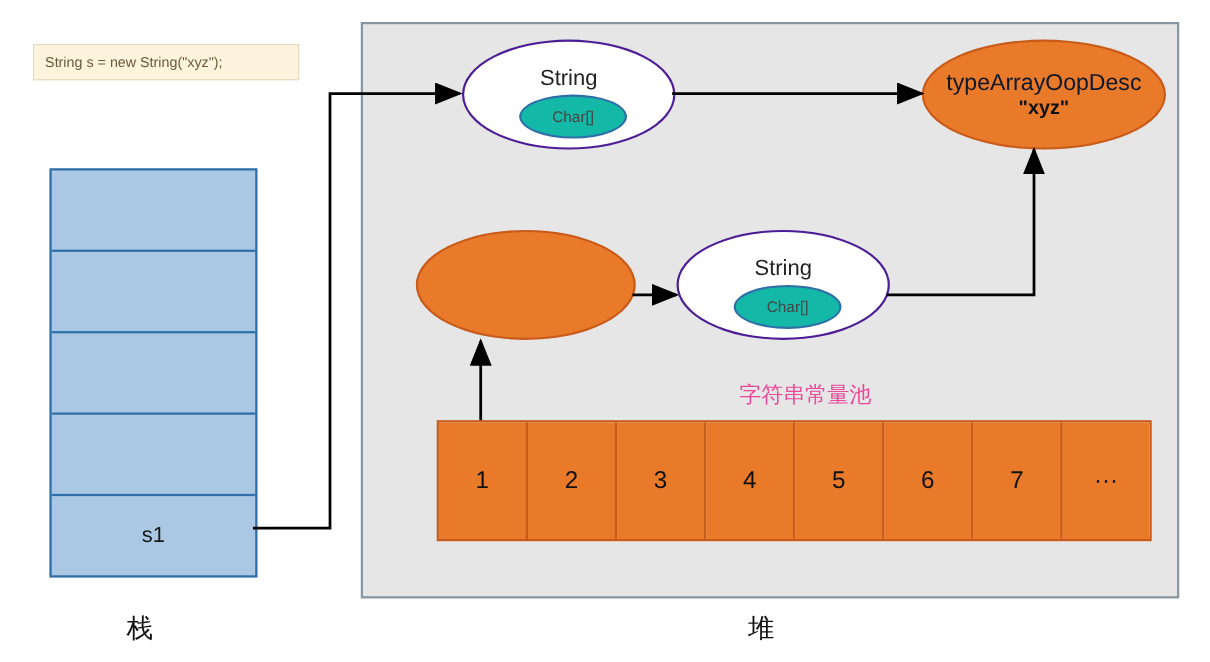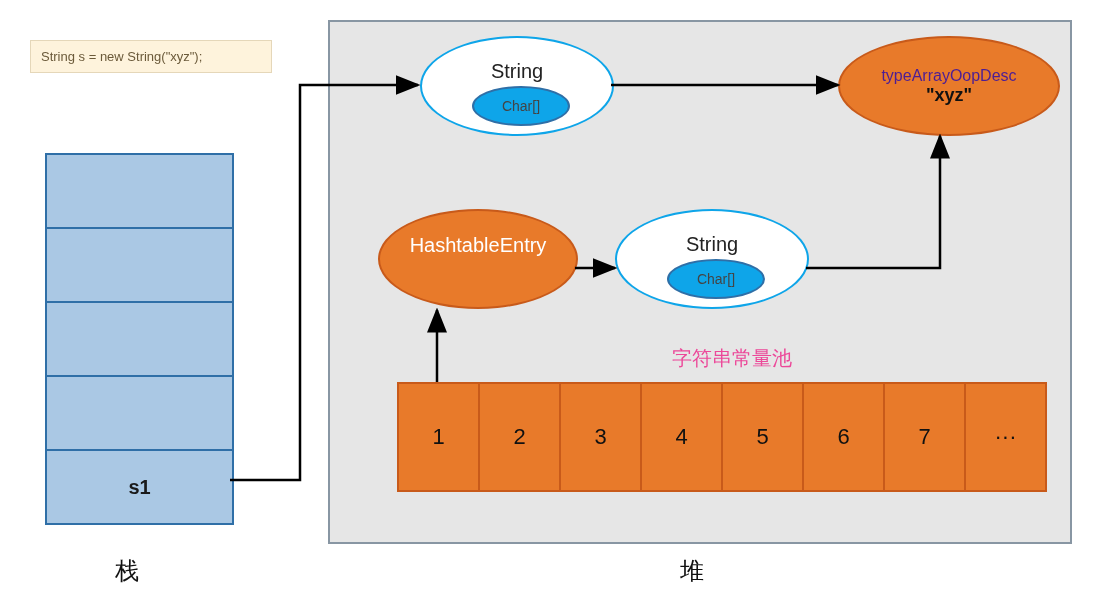--- a/index.html
+++ b/index.html
@@ -20,21 +20,20 @@
     padding: 8px 10px;
     font-size: 13px;
     color: #6b5a3a;
   }
 
   
   .stack {
     border: 2px solid #2f6fa7;
     background: #aac8e4;
     width: 185px;
-    font-weight: bold;
   }
   .stack-cell {
     height: 72px;
     border-bottom: 2px solid #2f6fa7;
     display: flex;
     align-items: center;
     justify-content: center;
     font-size: 20px;
     color: #1a1a1a;
   }
@@ -51,41 +50,41 @@
   
   .ellipse {
     position: absolute;
     border-radius: 50%;
     display: flex;
     flex-direction: column;
     align-items: center;
     justify-content: center;
   }
   .ellipse-outer-green {
-    border: 2px solid #0ea5e9;
+    border: 2px solid #4c1d95;
     background: #ffffff;
   }
   .ellipse-outer-orange {
     border: 2px solid #c85a1a;
     background: #e87a2a;
   }
   .ellipse-inner {
     position: absolute;
     border-radius: 50%;
     border: 2px solid #2f6fa7;
-    background: #0ea5e9;
+    background: #14b8a6;
     display: flex;
     align-items: center;
     justify-content: center;
     font-size: 14px;
     color: #444;
   }
 
   .string-obj-title { font-size: 20px; color: #222; }
-  .typearray-title { font-size: 16px; text-align:left; color: #4c1d95; }
+  .typearray-title { font-size: 21px; text-align:left; color: #0f172a; }
   .typearray-sub   { font-size: 18px; font-weight: bold; color: #111; }
 
   
   .pool {
     position: absolute;
     display: flex;
     border: 2px solid #c85a1a;
   }
   .pool-title {
     position: absolute;
@@ -139,21 +138,20 @@
   <div class="string-obj-title" style="padding-bottom:30px">String</div>
   <div class="ellipse-inner" style="width:94px; height:36px; bottom:8px; left:50px;">Char[]</div>
 </div>
 
 <div class="ellipse ellipse-outer-orange" style="left:838px; top:36px; width:218px; height:96px;">
   <div class="typearray-title">typeArrayOopDesc</div>
   <div class="typearray-sub">"xyz"</div>
 </div>
 
 <div class="ellipse ellipse-outer-orange" style="left:378px; top:209px; width:196px; height:96px;">
-  <div class="string-obj-title" style="color:#fff; padding-bottom:28px">HashtableEntry</div>
 </div>
 
 <div class="ellipse ellipse-outer-green" style="left:615px; top:209px; width:190px; height:96px;">
   <div class="string-obj-title" style="padding-bottom:30px">String</div>
   <div class="ellipse-inner" style="width:94px; height:36px; bottom:8px; left:50px;">Char[]</div>
 </div>
 
 <div class="pool-title" style="left:672px; top:345px;">字符串常量池</div>
 
 <div class="pool" style="left:397px; top:382px;">

